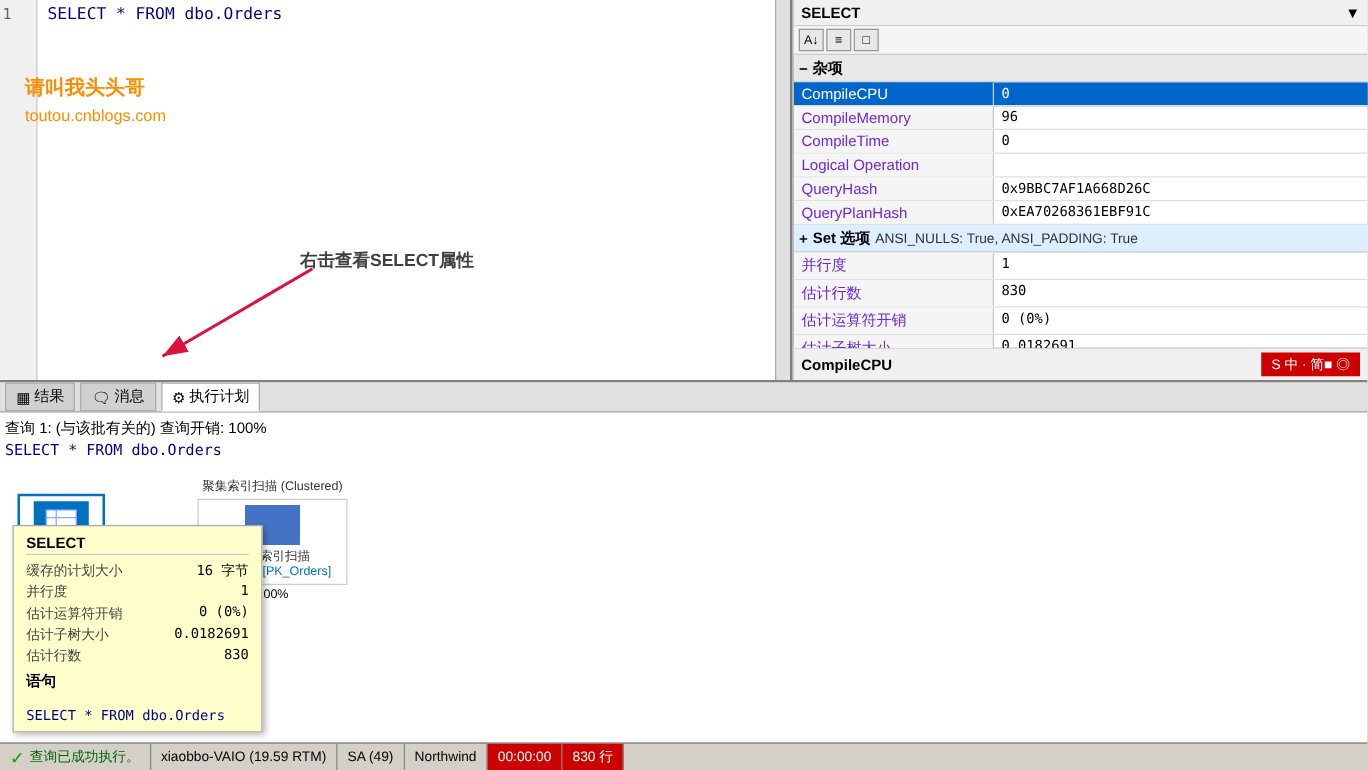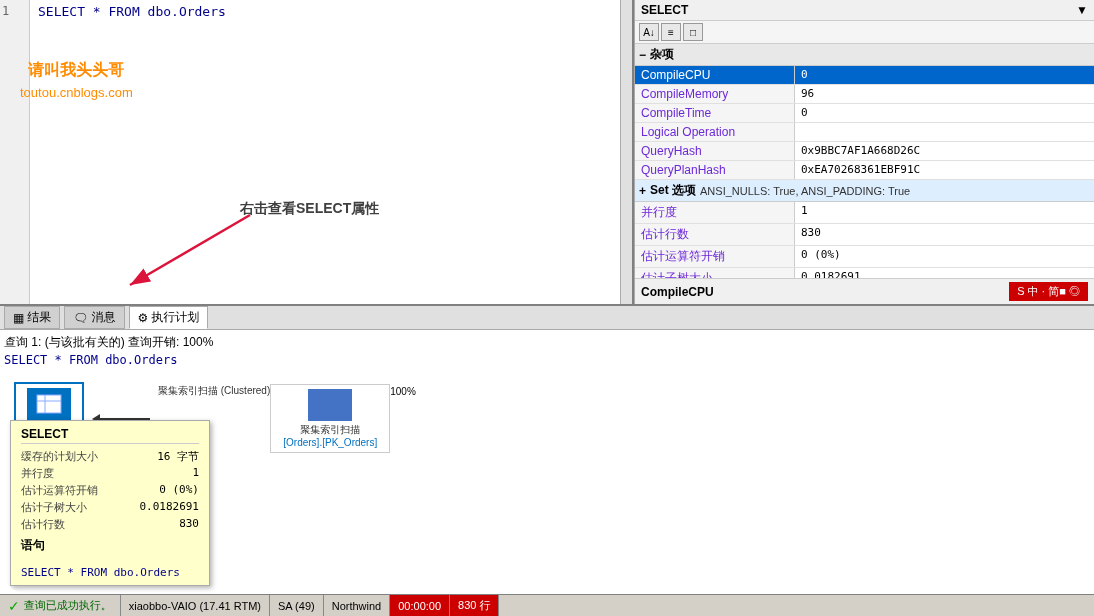--- a/index.html
+++ b/index.html
@@ -10,21 +10,21 @@
     
     .editor-area { display: flex; flex: 1; min-height: 0; background: #fff; }
 
     
     .sql-editor { flex: 1; background: #fff; border-right: 2px solid #808080; position: relative; overflow: hidden; }
     .sql-editor-inner { display: flex; height: 100%; }
     .line-numbers { width: 30px; background: #f0f0f0; border-right: 1px solid #ccc; padding: 4px 2px; color: #666; font-size: 12px; font-family: Consolas, monospace; }
     .sql-content { flex: 1; padding: 4px 8px; font-family: Consolas, monospace; font-size: 13px; color: #00008b; }
 
     .watermark { position: absolute; top: 60px; left: 20px; }
-    .watermark-title { color: #ff8c00; font-size: 16px; font-weight: bold; text-align: center; }
+    .watermark-title { color: #ff8c00; font-size: 16px; font-weight: bold; }
     .watermark-url { color: #ff8c00; font-size: 13px; margin-top: 4px; }
 
     .annotation-text { position: absolute; top: 200px; left: 240px; color: #404040; font-size: 14px; font-weight: bold; }
 
     
     .properties-panel { width: 460px; background: #fff; border-left: 1px solid #aaa; display: flex; flex-direction: column; }
     .properties-header { background: #f0f0f0; padding: 3px 6px; border-bottom: 1px solid #ccc; display: flex; align-items: center; justify-content: space-between; }
     .properties-header-title { font-weight: bold; font-size: 12px; }
     .properties-toolbar { display: flex; gap: 2px; align-items: center; padding: 2px 4px; border-bottom: 1px solid #ccc; background: #f5f5f5; }
     .prop-btn { width: 20px; height: 18px; border: 1px solid #999; background: #e8e8e8; cursor: pointer; display: flex; align-items: center; justify-content: center; font-size: 10px; }
@@ -41,21 +41,21 @@
     .footer-label { font-weight: bold; font-size: 12px; }
     .footer-icon { background: #cc0000; color: #fff; padding: 2px 8px; font-size: 11px; display: flex; align-items: center; gap: 2px; }
 
     
     .results-area { height: 290px; background: #fff; border-top: 2px solid #808080; display: flex; flex-direction: column; }
     .results-tabs { display: flex; align-items: center; background: #e0e0e0; border-bottom: 1px solid #aaa; padding: 0 4px; gap: 4px; height: 24px; }
     .results-tab { padding: 2px 8px; border: 1px solid #aaa; background: #d0d0d0; cursor: pointer; font-size: 12px; display: flex; align-items: center; gap: 3px; }
     .results-tab.active { background: #fff; border-bottom-color: #fff; }
 
     .results-content { flex: 1; display: flex; overflow: hidden; }
-    .results-left { flex: 1; overflow: auto; padding: 4px; position: relative; border-radius: 28px; }
+    .results-left { flex: 1; overflow: auto; padding: 4px; position: relative; }
     .query-header { color: #000; font-size: 12px; margin-bottom: 2px; }
     .query-sql { color: #00008b; font-family: Consolas, monospace; font-size: 12px; margin-bottom: 8px; }
 
     
     .tooltip-popup { position: absolute; left: 10px; top: 90px; background: #ffffcc; border: 1px solid #aaa; padding: 6px 10px; z-index: 100; min-width: 200px; box-shadow: 2px 2px 5px rgba(0,0,0,0.3); }
     .tooltip-title { font-weight: bold; font-size: 12px; margin-bottom: 4px; border-bottom: 1px solid #ccc; padding-bottom: 2px; }
     .tooltip-row { display: flex; justify-content: space-between; gap: 20px; font-size: 11px; padding: 1px 0; }
     .tooltip-key { color: #444; }
     .tooltip-val { color: #000; font-family: Consolas, monospace; }
     .tooltip-section { font-weight: bold; margin-top: 4px; margin-bottom: 12px; font-size: 12px; }
@@ -233,21 +233,21 @@
             </div>
             <div class="select-node-label">SELECT</div>
             <div class="select-node-cost">开销: 0%</div>
           </div>
 
           <div class="arrow-connector">
             <div class="arrow-head"></div>
             <div class="arrow-line"></div>
           </div>
 
-          <div style="display:flex; flex-direction:row; ">
+          <div style="display:flex; flex-direction:column; align-items:center;">
             <div style="font-size:10px; color:#333; margin-bottom:3px; text-align:center;">聚集索引扫描 (Clustered)</div>
             <div class="clustered-node">
               <div class="clustered-node-icon"></div>
               <div class="clustered-node-title">聚集索引扫描</div>
               <div class="clustered-node-sub">[Orders].[PK_Orders]</div>
             </div>
             <div style="font-size:10px; margin-top:2px;">100%</div>
           </div>
         </div>
 
@@ -279,21 +279,21 @@
       </div>
     </div>
   </div>
 
   <div class="status-bar">
     <div class="status-item success">
       <span class="status-check">✓</span>
       <span>查询已成功执行。</span>
     </div>
     <div class="status-item">
-      <span>xiaobbo-VAIO (17.41 RTM)</span>
+      <span>xiaobbo-VAIO (19.59 RTM)</span>
     </div>
     <div class="status-item">
       <span>SA (49)</span>
     </div>
     <div class="status-item">
       <span>Northwind</span>
     </div>
     <div class="status-item highlight">
       <span>00:00:00</span>
     </div>

